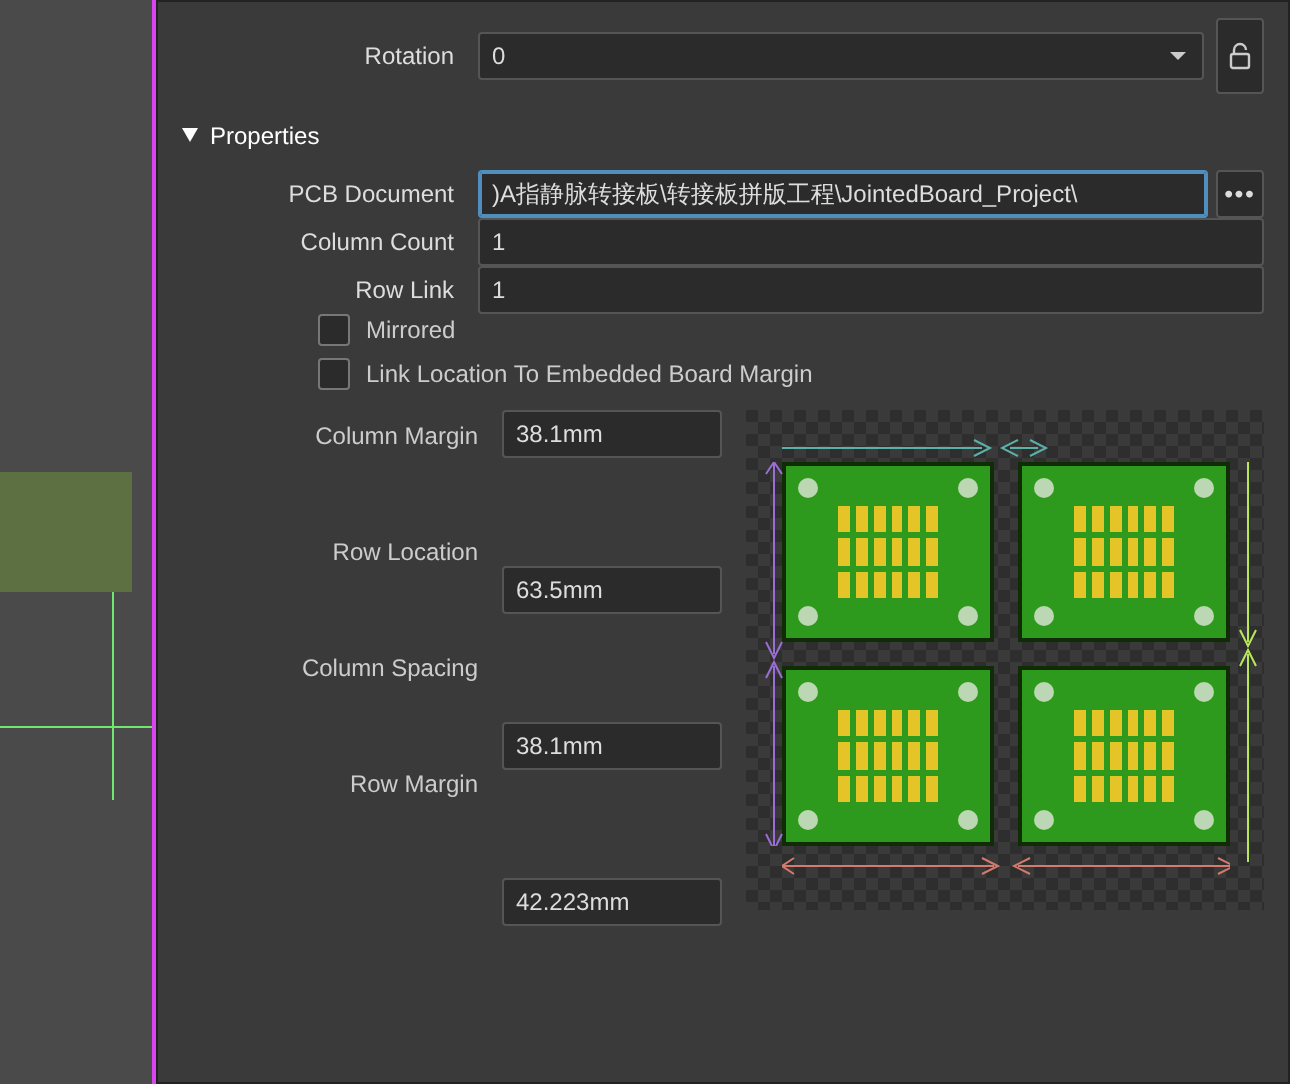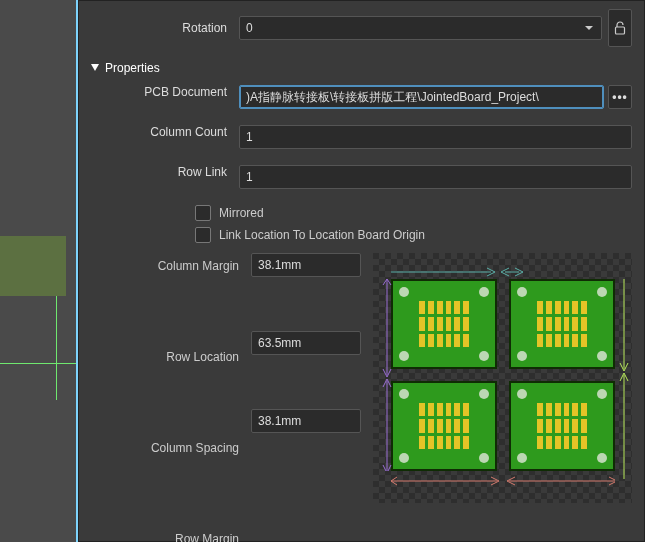--- a/index.html
+++ b/index.html
@@ -1,39 +1,39 @@
 <!DOCTYPE html>
 <html><head>
 <meta charset="utf-8">
 <style>
   html,body{margin:0;padding:0;background:#4a4a4a;font-family:"Segoe UI",Arial,sans-serif;font-size:12px;color:#ccc;overflow:hidden}
-  #page{position:relative;width:645px;height:542px;background:#7dd3fc}
+  #page{position:relative;width:645px;height:542px;background:#d946ef}
   
   .canvas-bg{position:absolute;left:0;top:0;width:76px;height:542px;background:#4a4a4a}
   .green-block{position:absolute;left:0;top:236px;width:66px;height:60px;background:#6b8f3a;opacity:.55}
   .cross-h{position:absolute;left:0;top:363px;width:76px;height:0;border-top:1px solid #6fe86f}
   .cross-v{position:absolute;left:56px;top:296px;width:0;height:104px;border-left:1px solid #6fe86f}
   .panel{position:absolute;left:78px;top:0;right:0;bottom:0;background:#3a3a3a;border:1px solid #222}
   .pad{padding:8px 12px 12px 12px}
-  .row{display:flex;align-items:flex-start;margin-bottom:16px}
+  .row{display:flex;align-items:center;margin-bottom:0}
   .lbl{width:136px;text-align:right;padding-right:12px;color:#ddd}
   .field{flex:1;height:22px;line-height:22px;background:#2b2b2b;border:1px solid #555;border-radius:2px;padding:0 6px;color:#ddd;white-space:nowrap;overflow:hidden}
   .field.sel{border-color:#4f8fbd;box-shadow:0 0 0 1px #4f8fbd inset}
   .field.short{flex:0 0 108px}
   .dd-caret{position:relative}
   .dd-caret::after{content:"";position:absolute;right:8px;top:9px;border:4px solid transparent;border-top-color:#ccc}
   .lock{width:22px;height:36px;margin-left:6px;background:#2b2b2b;border:1px solid #555;border-radius:2px;display:flex;align-items:center;justify-content:center}
   .top-row{display:flex;align-items:center;margin-bottom:14px}
   .section-h{display:flex;align-items:center;font-weight:normal;color:#fff;margin:4px 0 10px 0}
   .section-h .tri{margin-right:6px}
-  .chk{display:flex;align-items:center;margin-left:104px;margin-bottom:6px}
+  .chk{display:flex;align-items:center;margin-left:68px;margin-bottom:6px}
   .chk-box{width:14px;height:14px;border:1px solid #777;border-radius:2px;background:#2b2b2b;margin-right:8px}
   .dots{width:22px;height:22px;margin-left:4px;background:#2b2b2b;border:1px solid #555;border-radius:2px;display:flex;align-items:center;justify-content:center;color:#ddd;font-weight:bold;letter-spacing:1px}
   .diagram-row{display:flex;align-items:flex-start;margin-top:10px}
-  .diagram-labels{width:148px;display:flex;flex-direction:column;align-items:flex-end;gap:77px;padding-right:12px;padding-top:6px}
+  .diagram-labels{width:148px;display:flex;flex-direction:column;align-items:flex-end;gap:44px;padding-right:12px;padding-top:6px}
   .diagram-fields{width:108px;display:flex;flex-direction:column;gap:54px;padding-top:0}
   .diagram-fields .field{width:96px;flex:none}
   .diagram{flex:1;margin-left:14px;position:relative;width:260px;height:250px;background:#2e2e2e;background-image:
     linear-gradient(45deg,#3a3a3a 25%,transparent 25%),
     linear-gradient(-45deg,#3a3a3a 25%,transparent 25%),
     linear-gradient(45deg,transparent 75%,#3a3a3a 75%),
     linear-gradient(-45deg,transparent 75%,#3a3a3a 75%);
     background-size:12px 12px;background-position:0 0,0 6px,6px -6px,-6px 0}
   .board{position:absolute;width:106px;height:90px;background:#2e9a1d;border:2px solid #0f2c04;box-sizing:border-box}
   .board .pad-c{position:absolute;width:10px;height:10px;border-radius:50%;background:#bcd7b3}
@@ -94,35 +94,36 @@
       <div class="lbl">Row Link</div>
       <div class="field">1</div>
     </div>
 
     <div class="chk">
       <div class="chk-box"></div>
       <span>Mirrored</span>
     </div>
     <div class="chk">
       <div class="chk-box"></div>
-      <span>Link Location To Location Board Origin</span>
+      <span>Link Location To Embedded Board Margin</span>
     </div>
 
     <div class="diagram-row">
       <div style="display:flex">
         <div class="diagram-labels">
           <div>Column Margin</div>
           <div>Row Location</div>
           <div>Column Spacing</div>
           <div>Row Margin</div>
         </div>
         <div class="diagram-fields">
           <div class="field short">38.1mm</div>
           <div class="field short">63.5mm</div>
           <div class="field short">38.1mm</div>
+          <div class="field short">42.223mm</div>
         </div>
       </div>
 
       <div class="diagram">
 
         <div class="board b1">
           <div class="pad-c tl"></div>
               <div class="pad-c tr"></div>
               <div class="pad-c bl"></div>
               <div class="pad-c br"></div>

